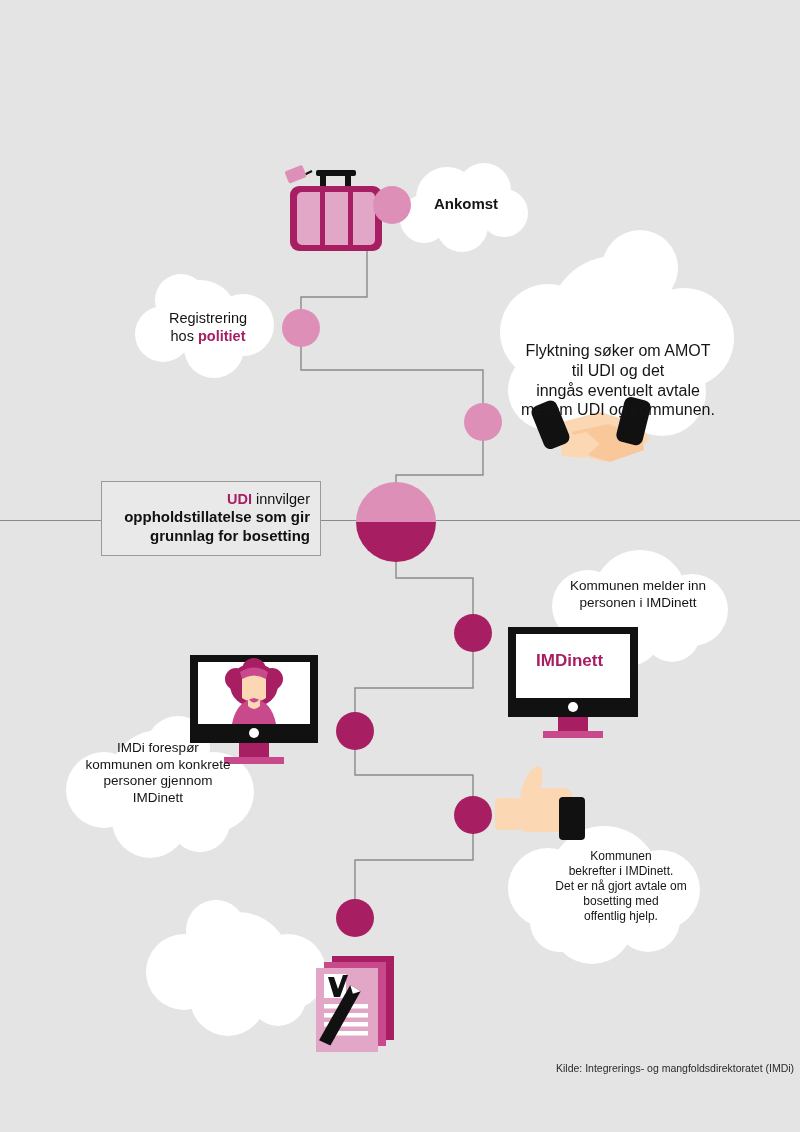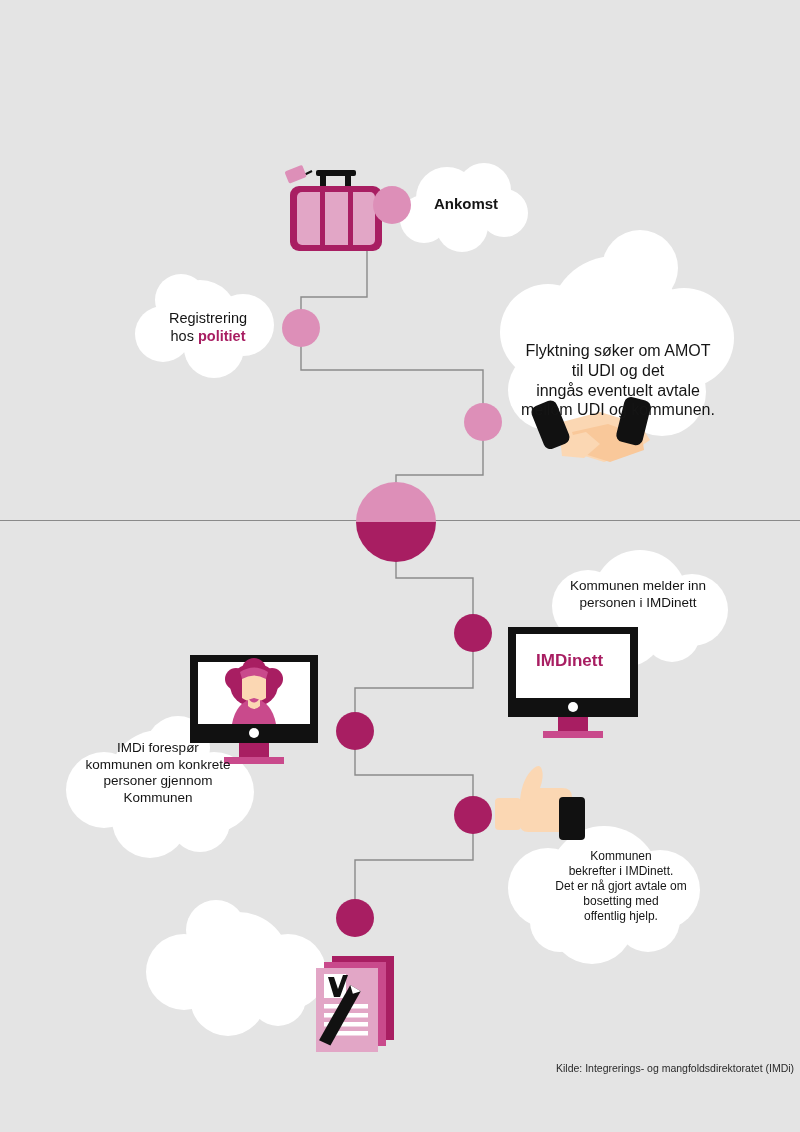--- a/index.html
+++ b/index.html
@@ -293,30 +293,35 @@
   <div class="cloud-text" id="txt-ankomst">Ankomst</div>
 
   <div class="cloud-text" id="txt-politiet"><span>Registrering
 hos </span><span class="hl">politiet</span></div>
 
   <div class="cloud-text" id="txt-amot">Flyktning søker om AMOT
 til UDI og det
 inngås eventuelt avtale
 mellom UDI og kommunen.</div>
 
+  <div id="udi-box">
+    <div id="udi-line1"><span class="hl">UDI</span><span>  innvilger</span></div>
+    <div id="udi-line2" style="white-space: pre-line;">oppholdstillatelse som gir
+grunnlag for bosetting</div>
+  </div>
 
   <div class="cloud-text" id="txt-melder">Kommunen melder inn
 personen i IMDinett</div>
 
   <div id="imd-screen-label">IMDinett</div>
 
   <div class="cloud-text" id="txt-foresp">IMDi forespør
 kommunen om konkrete
 personer gjennom
-Kommunen</div>
+IMDinett</div>
 
   <div class="cloud-text" id="txt-bekrefter">Kommunen
 bekrefter i IMDinett.
 Det er nå gjort avtale om
 bosetting med
 offentlig hjelp.</div>
 
 
   <div id="source">Kilde: Integrerings- og mangfoldsdirektoratet (IMDi)</div>
 

